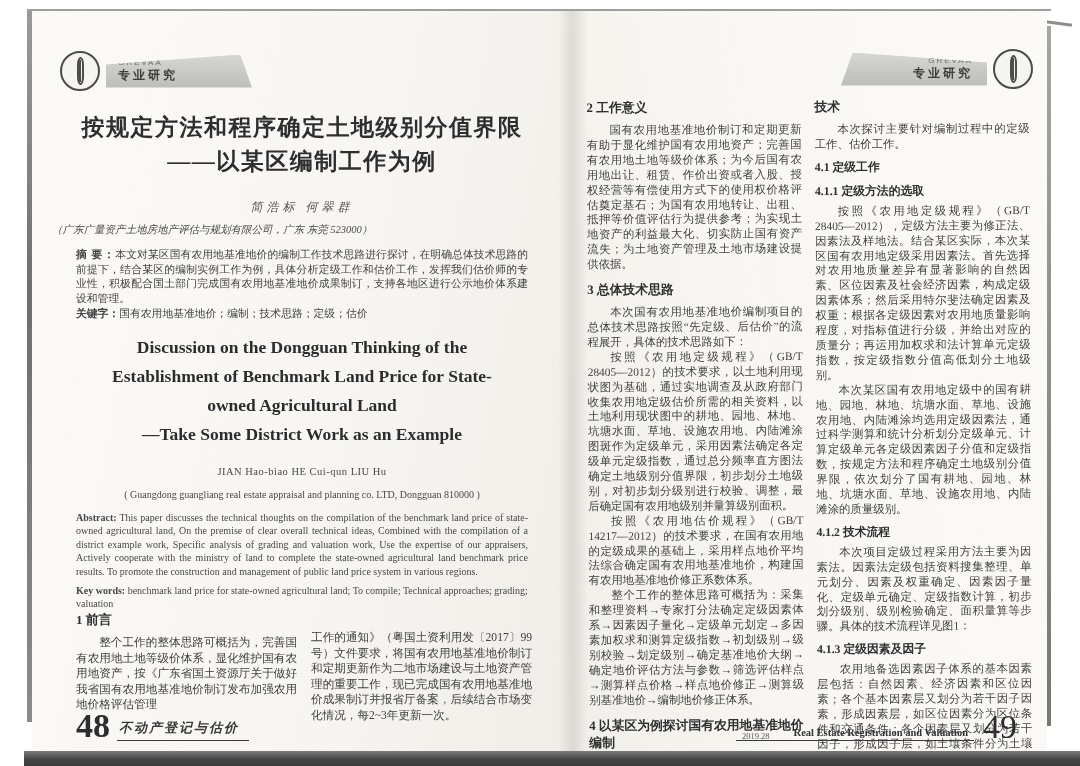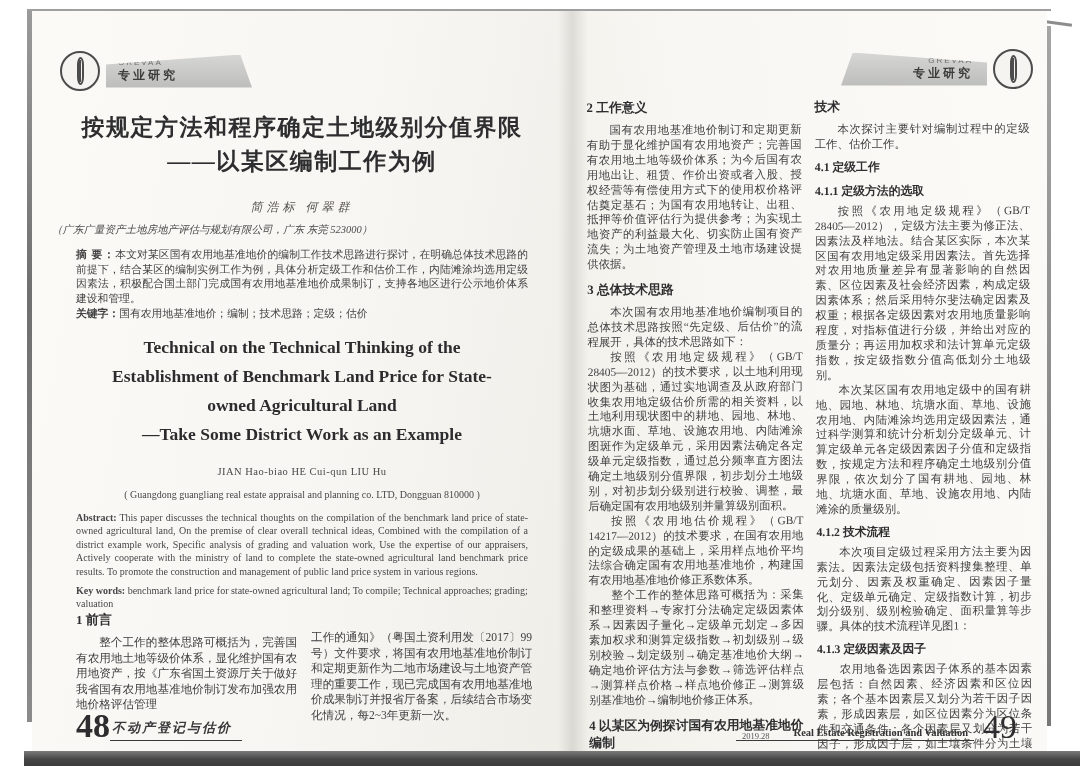--- a/index.html
+++ b/index.html
@@ -67,21 +67,21 @@
   .sec1 .cont{text-indent:0;}
   .spacer-head{height:19px;}
   
   .rcols{position:absolute;left:16px;top:88px;width:444px;display:flex;gap:13px;transform:rotate(-0.25deg);}
   .rcol{width:215px;}
   .rcol h3{margin:10px 0 6px 0;font-size:12.8px;color:#2f2f31;}
   .rcol h4{margin:8px 0 4px 0;font-size:11.8px;color:#2f2f31;}
   .rcol h3.first,.rcol h4.first{margin-top:0;}
   .rcol p{margin:0;font-size:11.4px;line-height:14.9px;text-align:justify;text-indent:2em;color:#414143;}
   
-  .foot-left{position:absolute;left:44px;top:700px;display:flex;align-items:flex-end;}
+  .foot-left{position:absolute;left:44px;top:700px;display:flex;align-items:flex-end;gap:7px;}
   .foot-left .pno{font-size:34px;font-weight:bold;color:#2d2d2f;line-height:30px;}
   .foot-left .jcn{font-size:13px;font-weight:bold;font-style:italic;color:#3a3a3c;
     letter-spacing:2px;border-bottom:1.6px solid #3a3a3c;padding:0 10px 3px 2px;}
   .foot-right{position:absolute;right:30px;top:702px;display:flex;align-items:flex-end;gap:9px;}
   .foot-right .rule{display:flex;align-items:flex-end;gap:24px;border-bottom:1.6px solid #3a3a3c;padding:0 6px 2px 6px;}
   .foot-right .issue{font-size:8.5px;color:#55555a;transform:translateY(3px);}
   .foot-right .jen{font-size:10.5px;font-weight:bold;color:#333336;}
   .foot-right .pno{font-size:34px;font-weight:normal;color:#2d2d2f;line-height:28px;}
 </style>
 </head>
@@ -100,24 +100,24 @@
         <div class="org">GREVAA</div>
         <div class="col-name">专业研究</div>
       </div>
     </div>
 
     <h1 class="title-cn"><span>按规定方法和程序确定土地级别分值界限</span><br><span>——以某区编制工作为例</span></h1>
 
     <div class="authors-cn">简浩标  何翠群</div>
     <div class="affil-cn">（广东广量资产土地房地产评估与规划有限公司，广东 东莞 523000）</div>
 
-    <p class="abs-cn"><b>摘  要：</b><span>本文对某区国有农用地基准地价的编制工作技术思路进行探讨，在明确总体技术思路的前提下，结合某区的编制实例工作为例，具体分析定级工作和估价工作，内陆滩涂均选用定级因素法，积极配合国土部门完成国有农用地基准地价成果制订，支持各地区进行公示地价体系建设和管理。</span></p>
+    <p class="abs-cn"><b>摘  要：</b><span>本文对某区国有农用地基准地价的编制工作技术思路进行探讨，在明确总体技术思路的前提下，结合某区的编制实例工作为例，具体分析定级工作和估价工作，发挥我们估价师的专业性，积极配合国土部门完成国有农用地基准地价成果制订，支持各地区进行公示地价体系建设和管理。</span></p>
     <p class="kw-cn"><b>关键字：</b><span>国有农用地基准地价；编制；技术思路；定级；估价</span></p>
 
-    <h2 class="title-en"><span>Technical on the Technical Thinking of the</span><br><span>Establishment of Benchmark Land Price for State-</span><br><span>owned Agricultural Land</span><br><span>—Take Some District Work as an Example</span></h2>
+    <h2 class="title-en"><span>Discussion on the Dongguan Thinking of the</span><br><span>Establishment of Benchmark Land Price for State-</span><br><span>owned Agricultural Land</span><br><span>—Take Some District Work as an Example</span></h2>
 
     <div class="authors-en">JIAN Hao-biao   HE Cui-qun   LIU Hu</div>
     <div class="affil-en">( Guangdong guangliang real estate appraisal and planning co. LTD, Dongguan 810000 )</div>
 
     <p class="abs-en"><b>Abstract:</b> <span>This paper discusses the technical thoughts on the compilation of the benchmark land price of state-owned agricultural land, On the premise of clear overall technical ideas, Combined with the compilation of a district example work, Specific analysis of grading and valuation work, Use the expertise of our appraisers, Actively cooperate with the ministry of land to complete the state-owned agricultural land benchmark price results. To promote the construction and management of public land price system in various regions.</span></p>
     <p class="kw-en"><b>Key words:</b> <span>benchmark land price for state-owned agricultural land; To compile; Technical approaches; grading; valuation</span></p>
 
     <div class="sec1">
       <div class="s1col">
         <h3>1 前言</h3>

